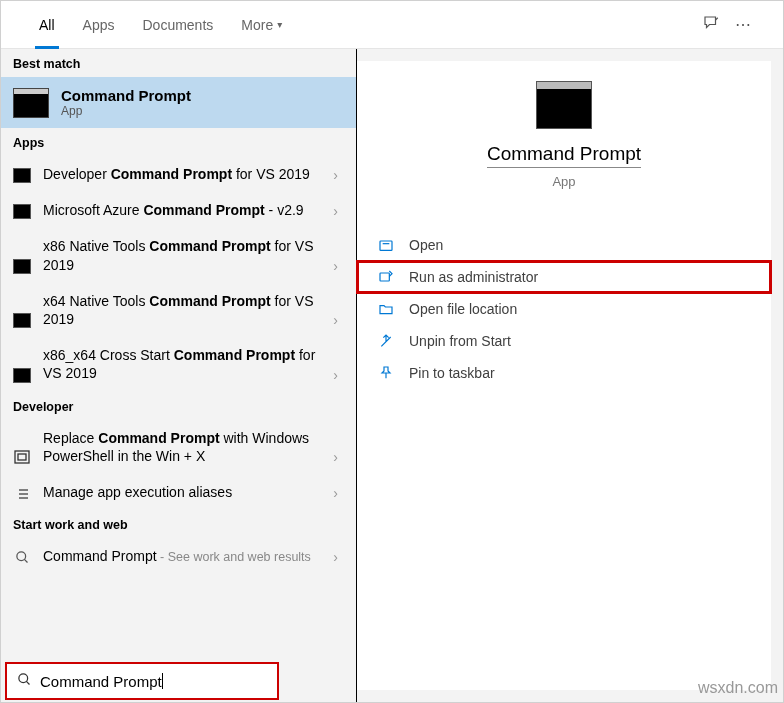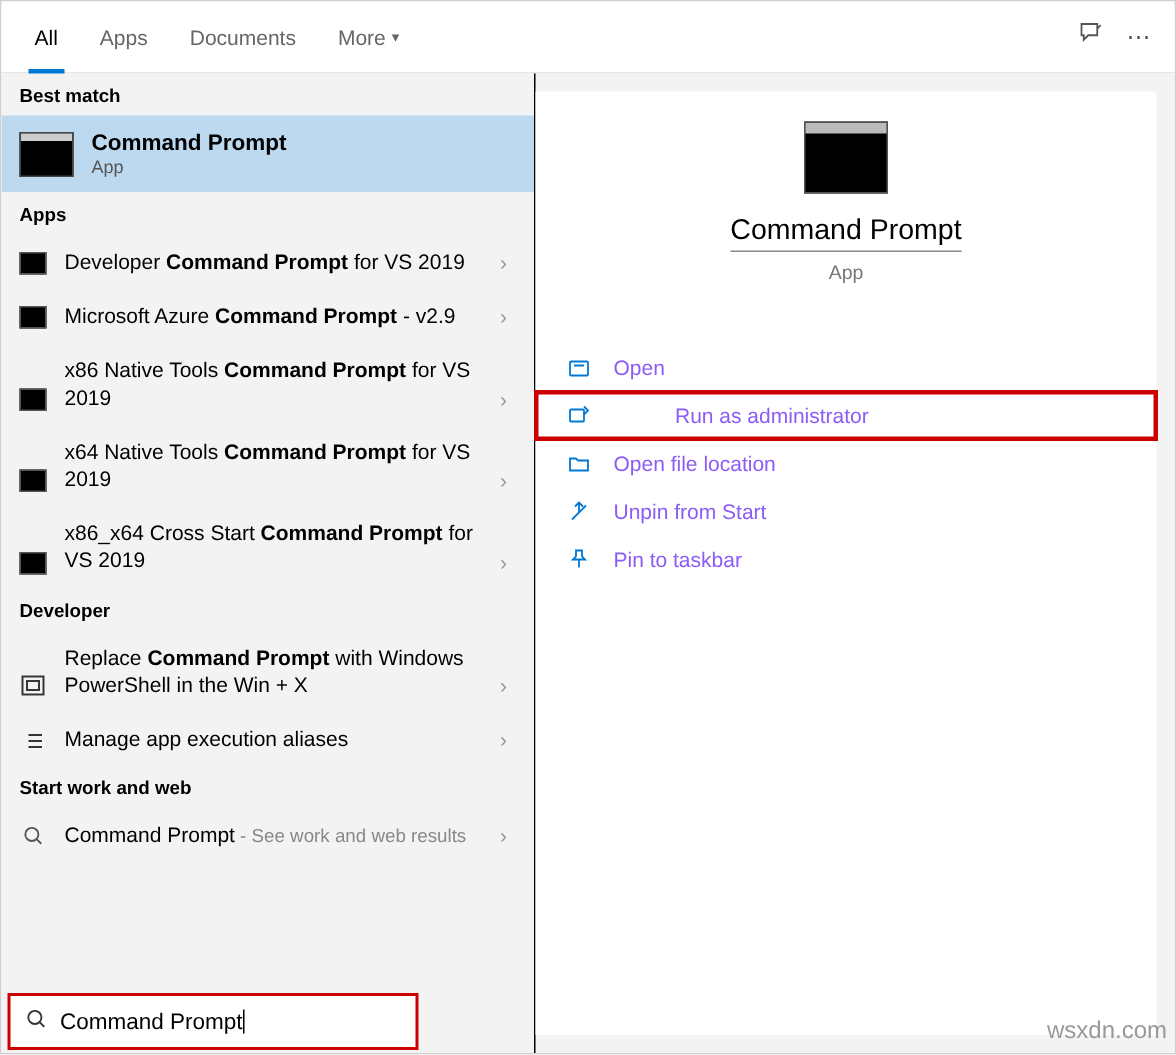--- a/index.html
+++ b/index.html
@@ -1,18 +1,18 @@
 <!DOCTYPE html>
 <html><head>
   <meta charset="utf-8">
   <style>
     * { box-sizing: border-box; margin: 0; padding: 0; font-family: 'Segoe UI', sans-serif; }
     body { width: 784px; height: 703px; overflow: hidden; background: #fff; position: relative; }
     .window { width: 784px; height: 703px; border: 1px solid #d0d0d0; display: flex; flex-direction: column; }
-    .tabs { display: flex; align-items: center; height: 48px; padding: 0 8px; border-bottom: 1px solid #e5e5e5; background: #fff; }
+    .tabs { display: flex; align-items: center; height: 48px; padding: 0 24px; border-bottom: 1px solid #e5e5e5; background: #fff; }
     .tab { padding: 0 14px; font-size: 14px; color: #666; height: 48px; display: flex; align-items: center; cursor: pointer; position: relative; }
     .tab.active { color: #000; }
     .tab.active::after { content:''; position: absolute; left: 10px; right: 10px; bottom: 0; height: 3px; background: #0078d4; }
     .tab .chev { margin-left: 4px; font-size: 10px; color: #666; }
     .tabs-spacer { flex: 1; }
     .header-icon { width: 32px; text-align: center; color: #555; font-size: 16px; cursor: pointer; }
     .body { flex: 1; display: flex; min-height: 0; background: #f3f3f3; }
     .left { width: 356px; border-right: 1px solid #000000; overflow: hidden; display: flex; flex-direction: column; }
     .right { flex: 1; background: #fff; margin: 12px 12px 12px 0; display: flex; flex-direction: column; }
     .section-header { font-size: 12.5px; font-weight: 600; color: #000; padding: 8px 12px 6px; }
@@ -26,23 +26,23 @@
     .list-item .txt { flex:1; font-size: 14px; color: #000; line-height: 1.3; padding-right: 6px; }
     .list-item .txt b { font-weight: 600; }
     .chevron { color: #999; font-size: 14px; padding: 0 6px; }
     .setting-icon { width: 18px; height: 15px; margin-right: 12px; flex-shrink:0; display:flex; align-items:center; justify-content:center; color:#333; font-size:13px; }
     .search-icon-sm { width:18px; margin-right:12px; flex-shrink:0; color:#555; font-size:14px; display:flex; align-items:center; justify-content:center; }
     .preview-icon { width: 56px; height: 48px; background:#000; border:1px solid #555; margin: 20px auto 14px; position:relative; }
     .preview-icon::before { content:''; position:absolute; top:0; left:0; right:0; height:7px; background:#bbb; }
     .preview-title { text-align:center; font-size: 19px; color:#000; border-bottom: 1px solid #888; display:inline-block; padding-bottom:2px; }
     .preview-title-wrap { text-align:center; }
     .preview-sub { text-align:center; font-size: 13px; color:#777; margin-top: 6px; margin-bottom: 40px; }
-    .action { display:flex; align-items:center; padding: 8px 18px; font-size: 14px; color:#8b5cf6; cursor:pointer; }
+    .action { display:flex; align-items:center; padding: 8px 18px; font-size: 14px; color:#404040; cursor:pointer; }
     .action-icon { width: 22px; margin-right: 12px; color:#0078d4; font-size:15px; display:flex; align-items:center; justify-content:center; }
-    .action.highlight { outline: 3px solid #c00; outline-offset: -2px; gap: 41px; }
+    .action.highlight { outline: 3px solid #c00; outline-offset: -2px; }
     .left-scroll { overflow-y: hidden; flex:1; }
     .footer { position:absolute; left:1px; bottom:3px; display:flex; align-items:center; }
     .search-box { width: 274px; height: 38px; border: 2px solid #c00; background:#fff; display:flex; align-items:center; padding: 0 10px; margin-left:4px; }
     .search-box .mag { margin-right:8px; color:#333; font-size:15px; }
     .search-box .inp { font-size:15px; color:#000; }
     .cursor { display:inline-block; width:1px; height:16px; background:#000; vertical-align:middle; }
     .watermark { position:absolute; right:6px; bottom:6px; font-size:16px; color:#999; }
     .sub-hint { font-size:12.5px; color:#888; }
   </style>
 </head>

